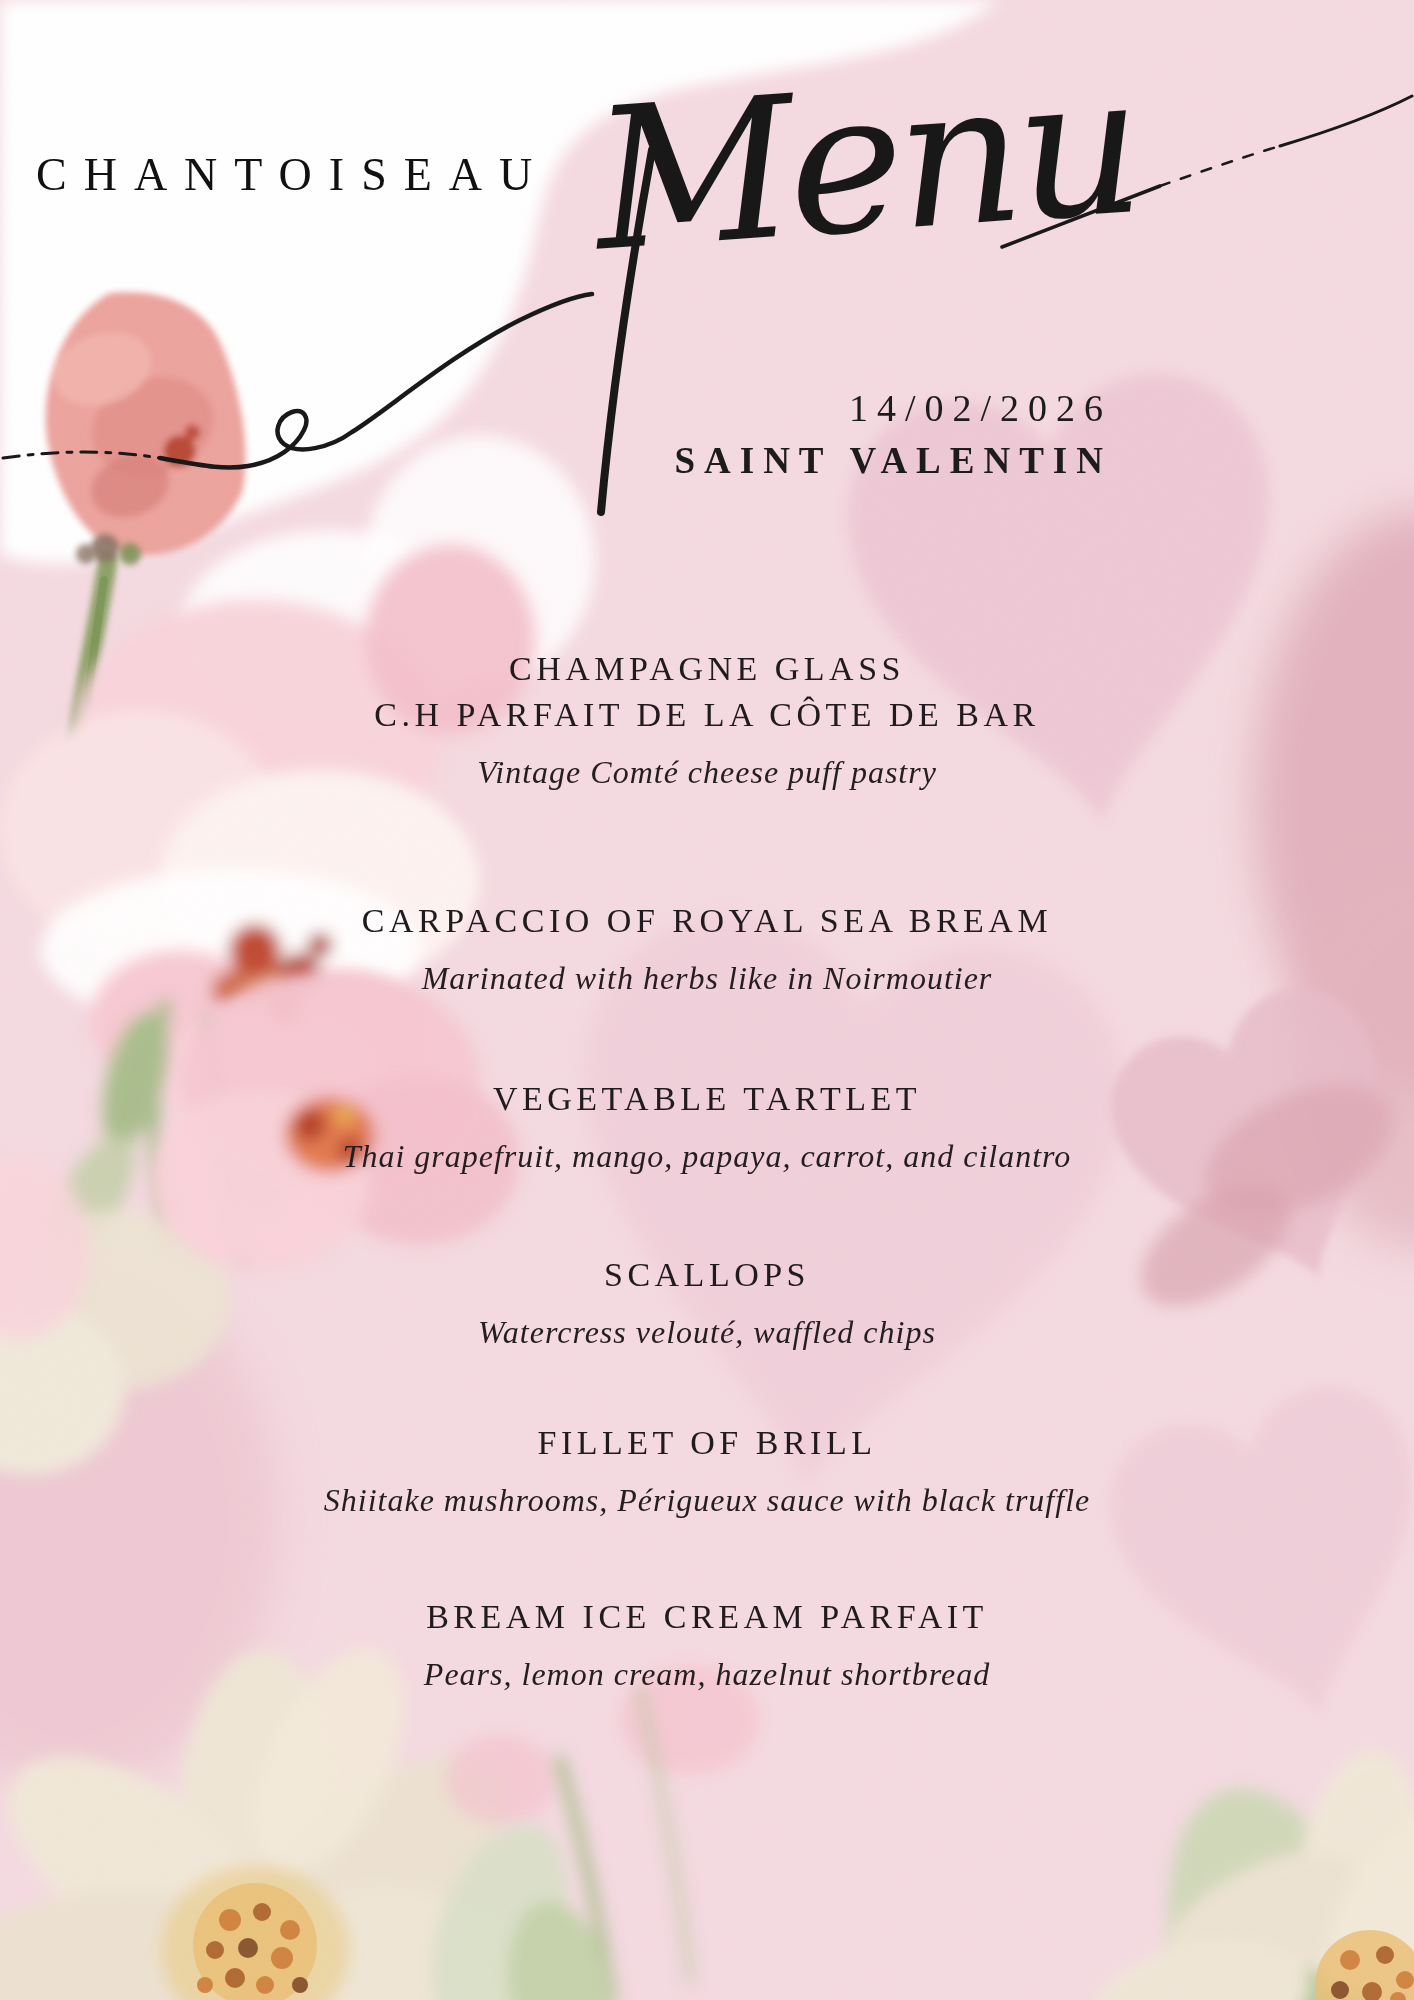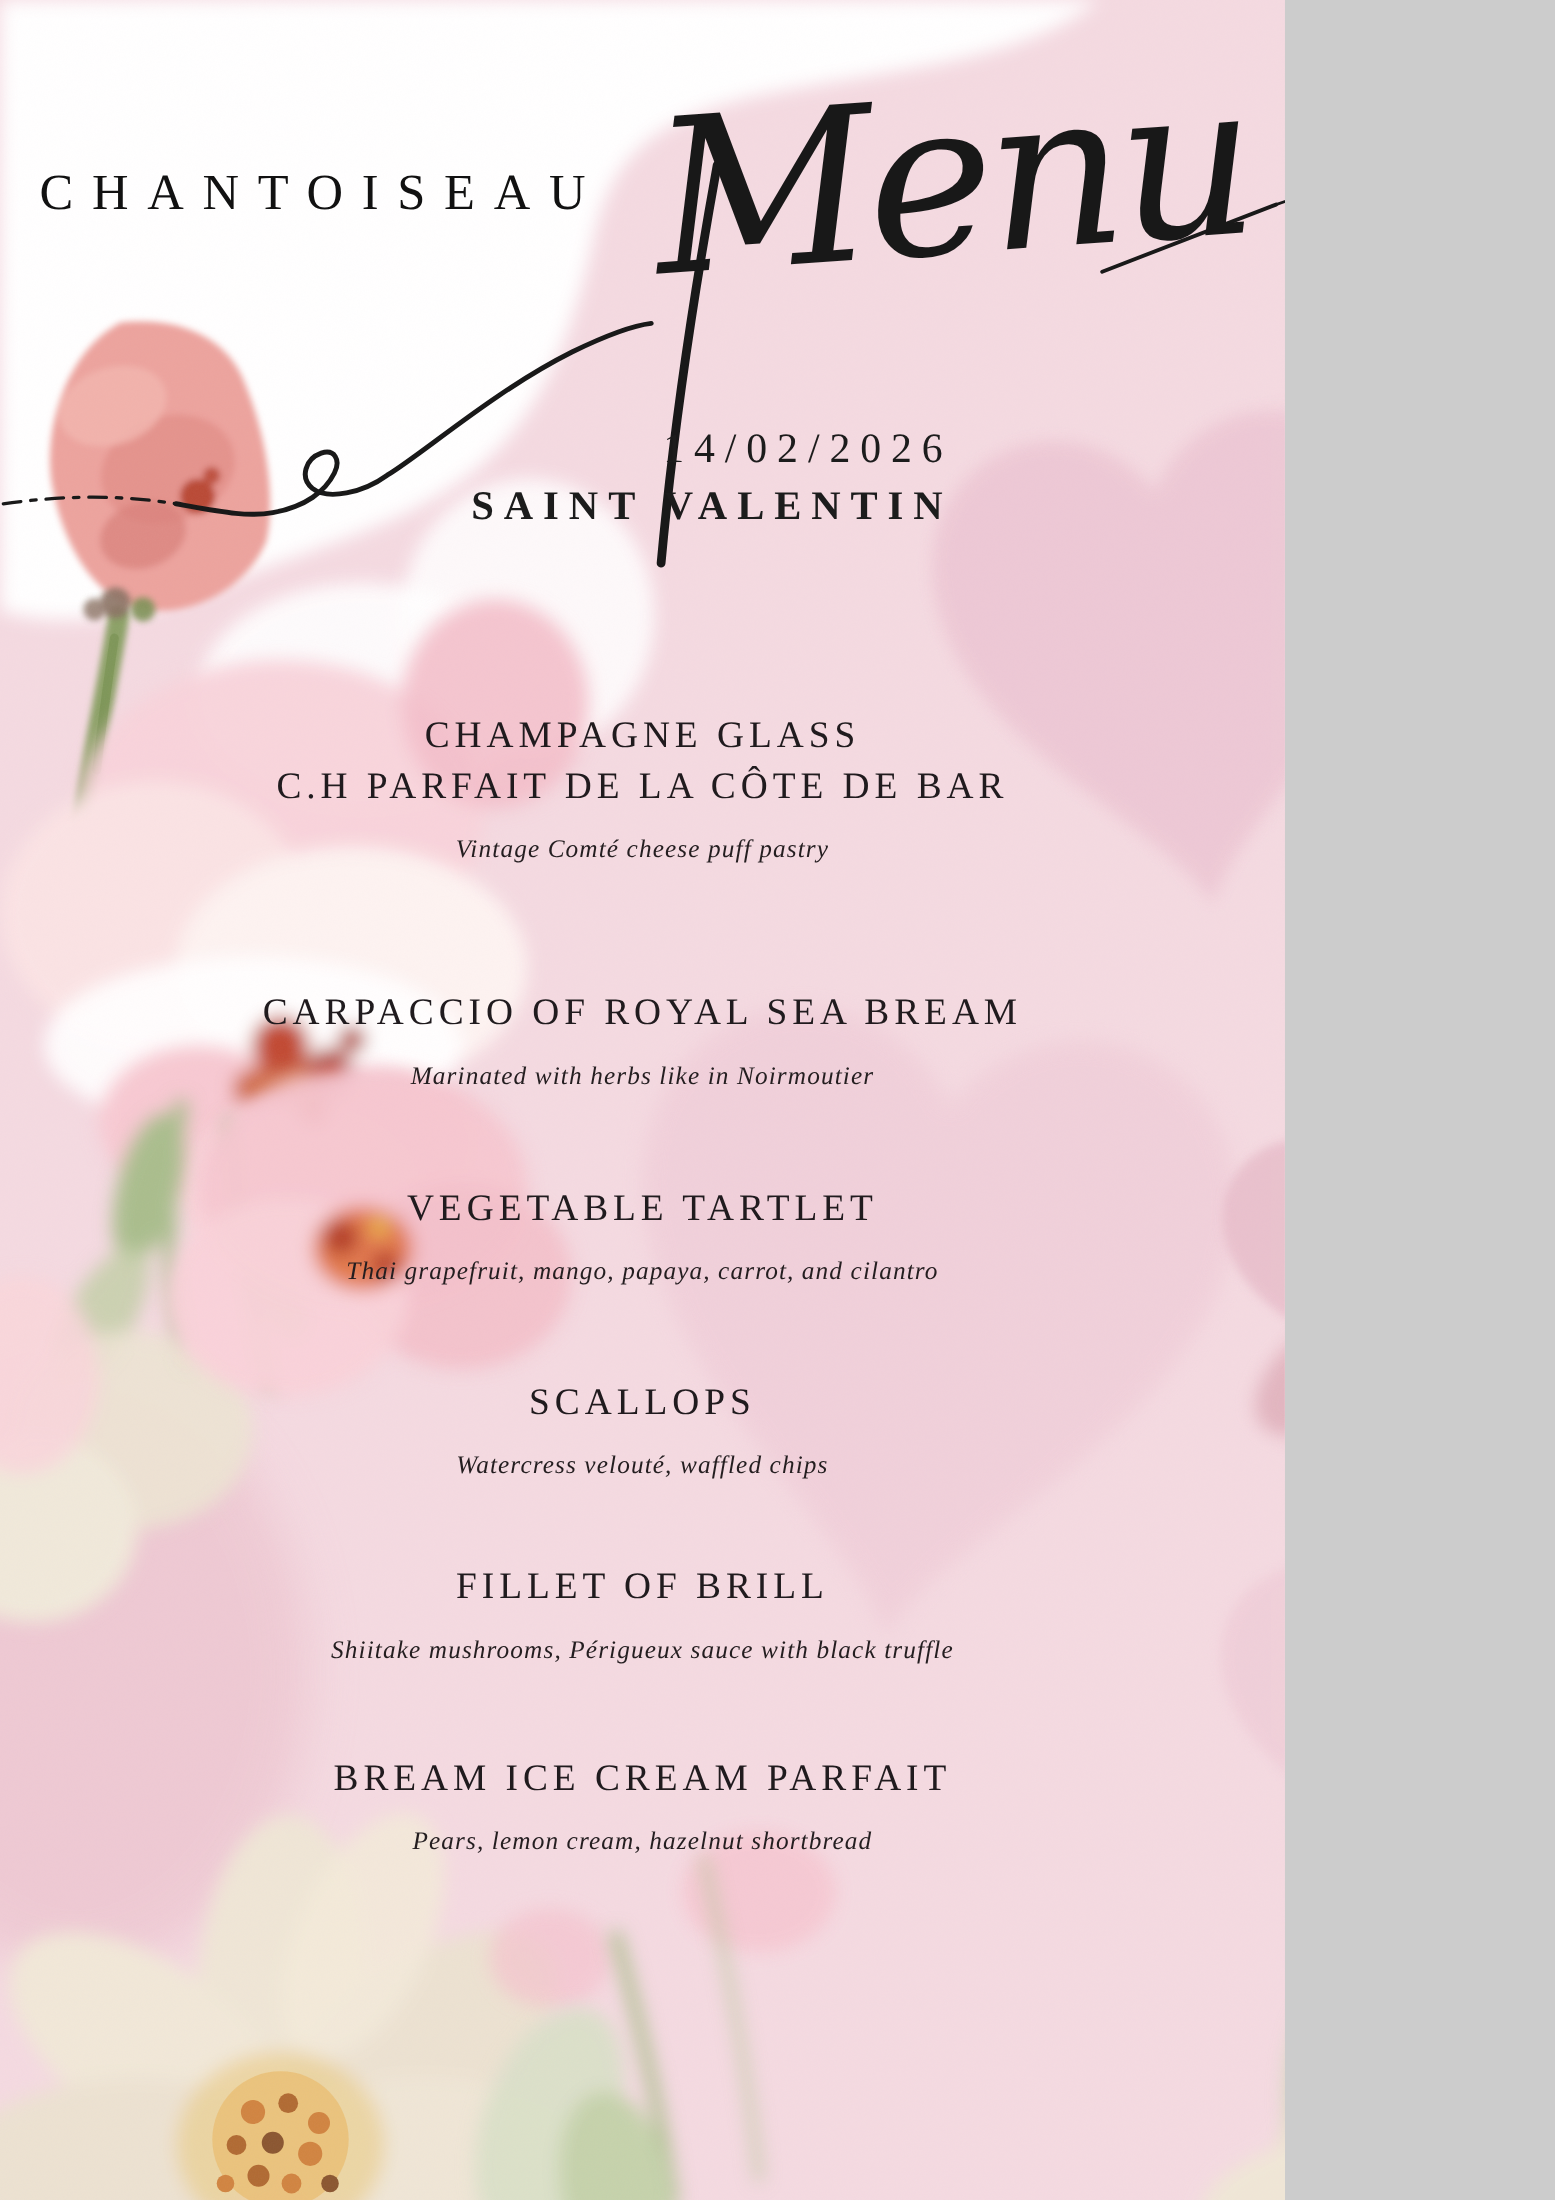--- a/index.html
+++ b/index.html
@@ -1,17 +1,17 @@
 <!DOCTYPE html>
 <html><head>
 <meta charset="utf-8">
 <style>
   html,body{margin:0;padding:0;background:#ccc;}
   .page{
-    position:relative;width:1168px;height:2000px;overflow:hidden;
+    position:relative;width:1414px;height:2000px;overflow:hidden;
     background:#f4dae1;
     font-family:"Liberation Serif","DejaVu Serif",serif;
   }
   .bg{position:absolute;inset:0;width:1414px;height:2000px;display:block;}
   .txt{position:absolute;color:#1c1719;}
   .restaurant{
     left:36px;top:148px;font-size:46px;letter-spacing:17px;
     color:#111111;white-space:nowrap;font-weight:400;
   }
   .menu-script{
@@ -25,21 +25,21 @@
   }
   .date-line{font-size:38px;letter-spacing:9px;white-space:nowrap;}
   .occasion-line{font-size:37px;letter-spacing:9px;margin-top:9px;white-space:nowrap;font-weight:bold;}
   .course{
     position:absolute;left:0;right:0;text-align:center;color:#201b1e;
   }
   .course-title{
     font-size:34px;line-height:46px;letter-spacing:4.5px;white-space:nowrap;
   }
   .course-desc{
-    font-size:23px;line-height:40px;font-style:italic;letter-spacing:1px;
+    font-size:32px;line-height:40px;font-style:italic;letter-spacing:1px;
     margin-top:14px;color:#241e20;white-space:nowrap;
   }
   .s1{top:646px}.s2{top:898px}.s3{top:1076px}.s4{top:1252px}.s5{top:1420px}.s6{top:1594px}
 </style>
 </head>
 <body>
 
 <div class="page">
 
   <svg class="bg" viewBox="0 0 1414 2000" preserveAspectRatio="none" aria-hidden="true">

